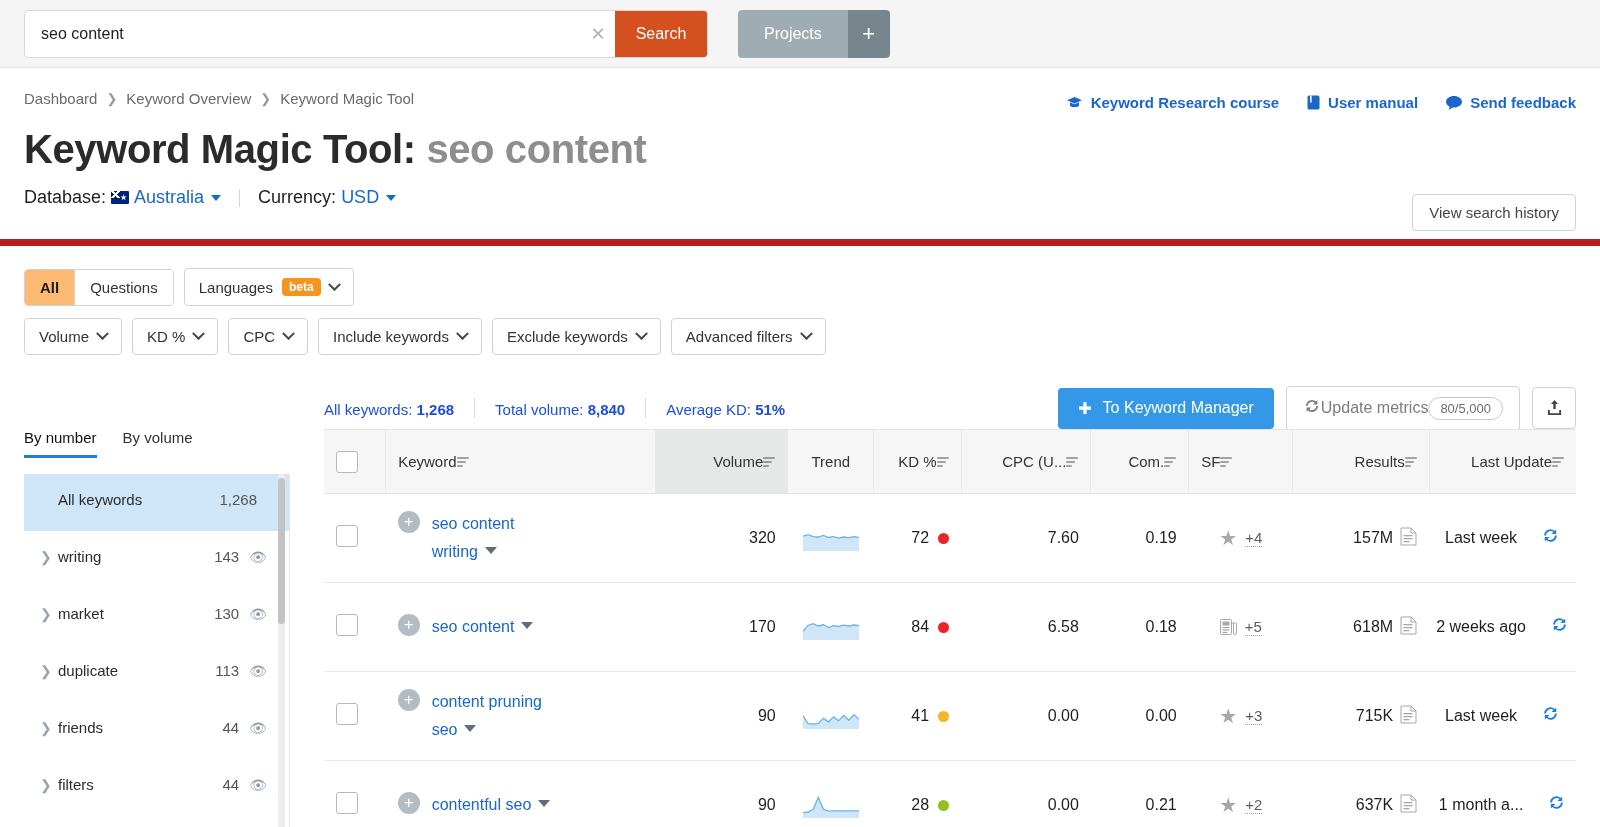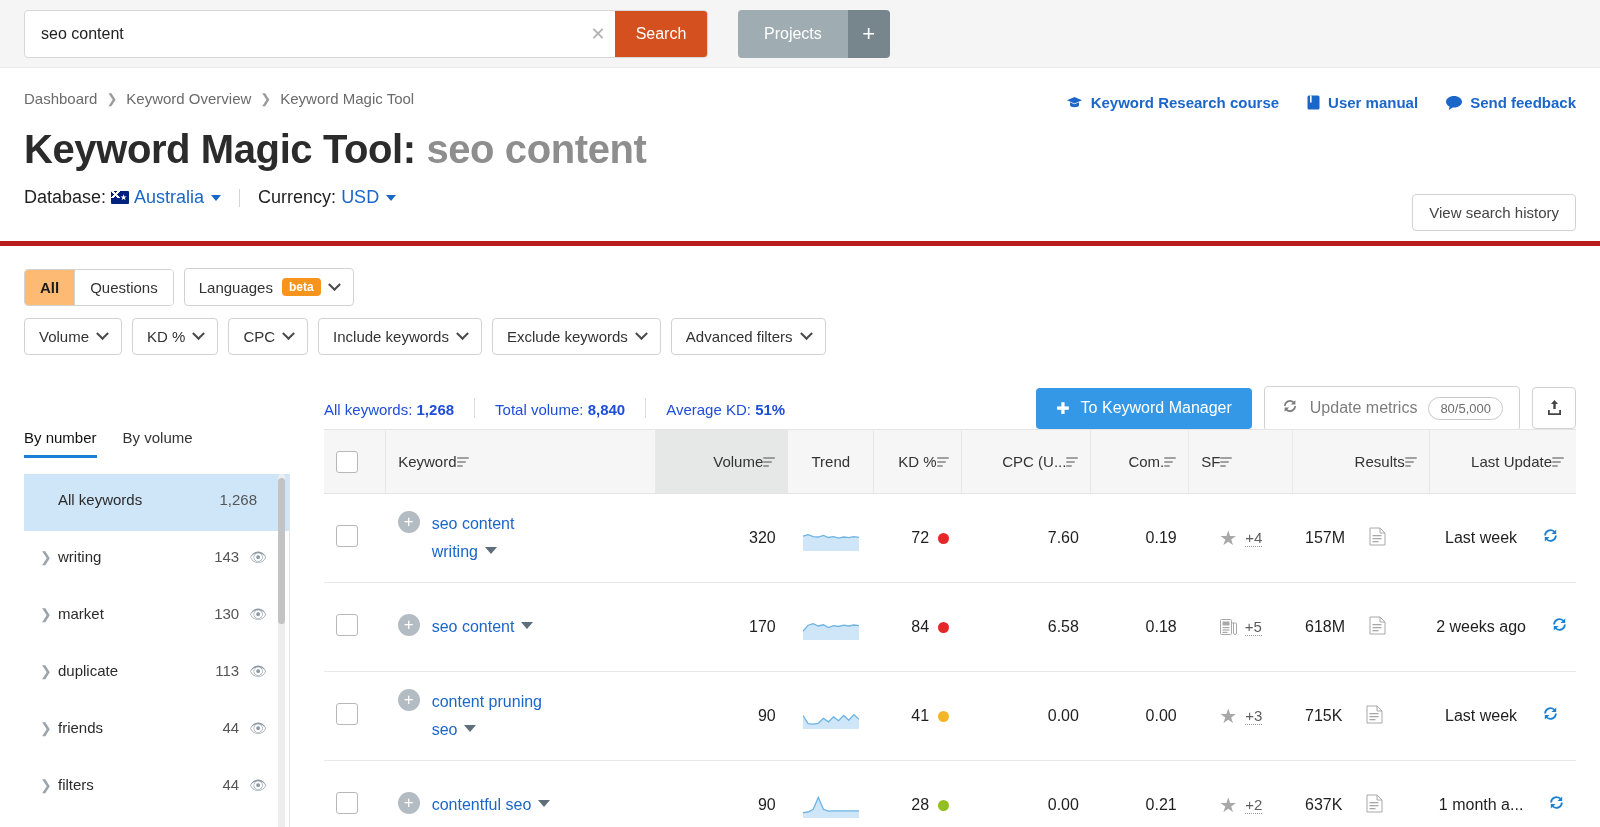--- a/index.html
+++ b/index.html
@@ -78,21 +78,21 @@
     width: 42px;
     display: flex; align-items: center; justify-content: center;
     font-size: 22px;
     cursor: pointer;
   }
 
   
   .header {
     padding: 22px 16px 0 24px;
     position: relative;
-    border-bottom: 5px solid #b91c1c;
+    border-bottom: 7px solid #b91c1c;
     height: 178px;
   }
   .breadcrumb {
     font-size: 15px;
     color: #6b6b6b;
     display: flex;
     align-items: center;
     gap: 9px;
   }
   .breadcrumb .crumb { cursor: pointer; }
@@ -347,21 +347,21 @@
     cursor: pointer;
   }
   .dot { display:inline-block; width: 11px; height: 11px; border-radius: 50%; margin-left: 9px; vertical-align: 1px;}
   .kd-cell { display:flex; align-items:center; justify-content:flex-end; }
   .sf-cell { display: flex; align-items: center; justify-content: center; gap: 8px; }
   .sf-more {
     color: #5d5d5d; font-size: 15px;
     border-bottom: 1px dotted #9a9a9a;
     cursor: pointer;
   }
-  .res-cell { display: flex; align-items: center; justify-content: flex-start; gap: 24px; }
+  .res-cell { display: flex; align-items: center; justify-content: flex-end; gap: 7px; }
   .upd-cell { display: flex; align-items: center; justify-content: center; gap: 24px; white-space: nowrap;}
   .refresh-ic { color: #1b7fd4; font-size: 19px; cursor: pointer; }
 
   
   .statsbar {
     display: flex;
     align-items: center;
     padding: 14px 24px 0 24px;
     height: 56px;
   }
@@ -386,21 +386,21 @@
     display: flex; align-items: center; gap: 11px;
     cursor: pointer;
   }
   .btn-update {
     border: 1px solid #d2d2d2;
     border-radius: 4px;
     background: #fff;
     color: #7d7d7d;
     font-size: 16px;
     padding: 10px 16px;
-    display: flex; align-items: center; gap: 11px;
+    display: flex; align-items: center; 
     cursor: pointer;
   }
   .quota {
     border: 1px solid #c9c9c9;
     border-radius: 14px;
     font-size: 13px;
     padding: 3px 11px;
     color: #6e6e6e;
   }
   .btn-export {

